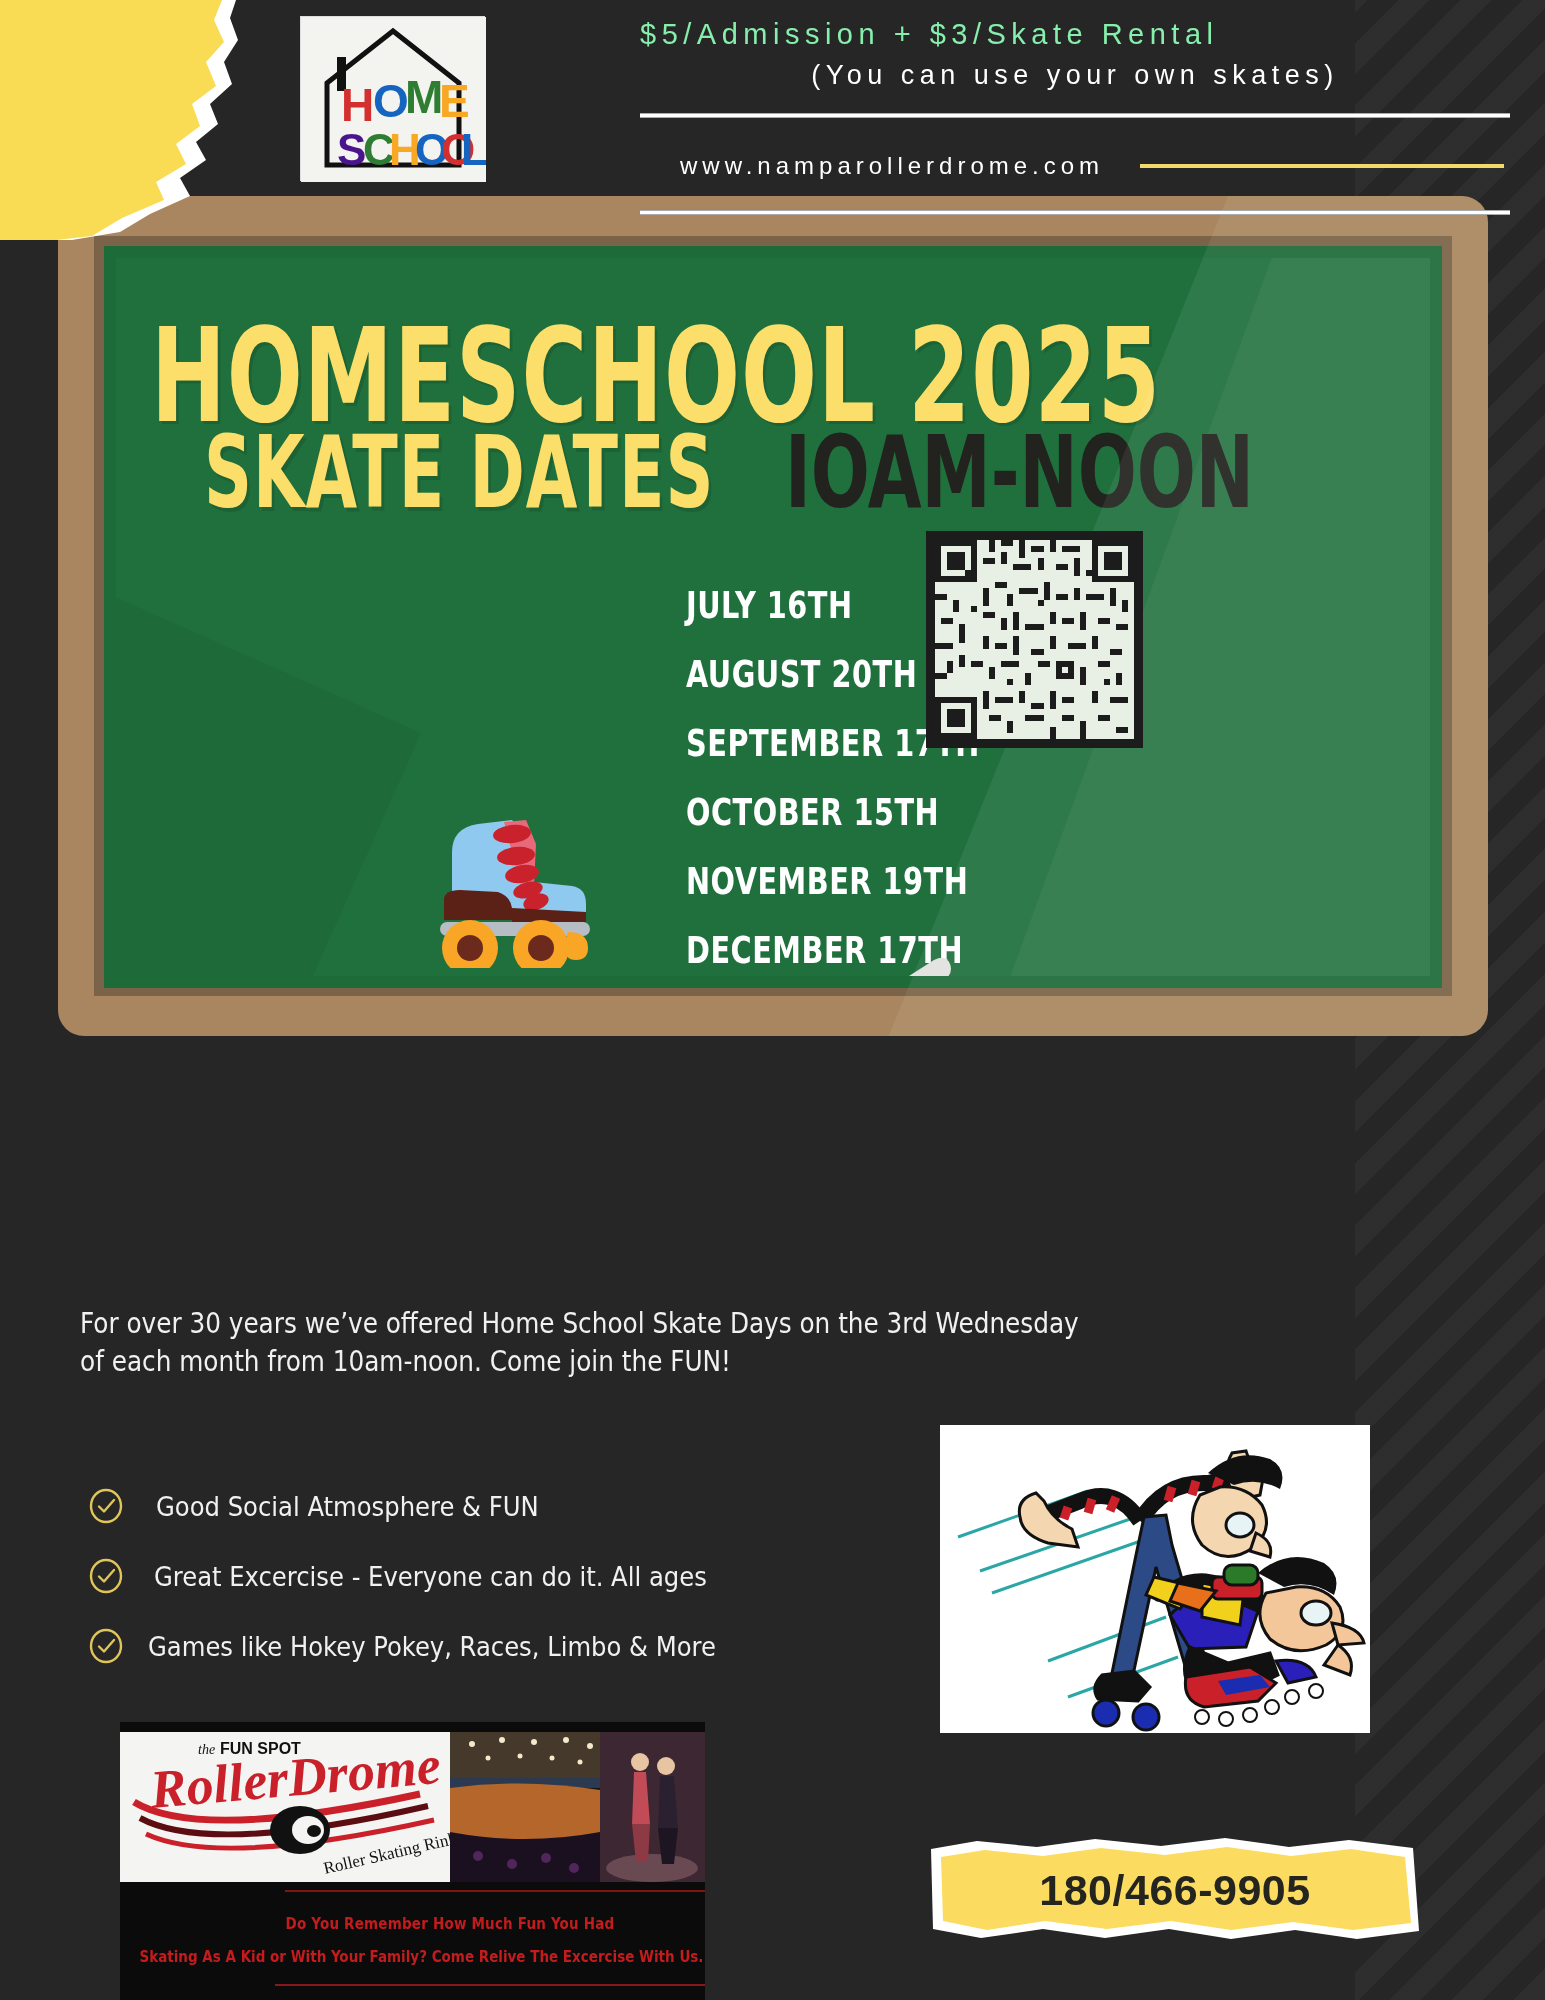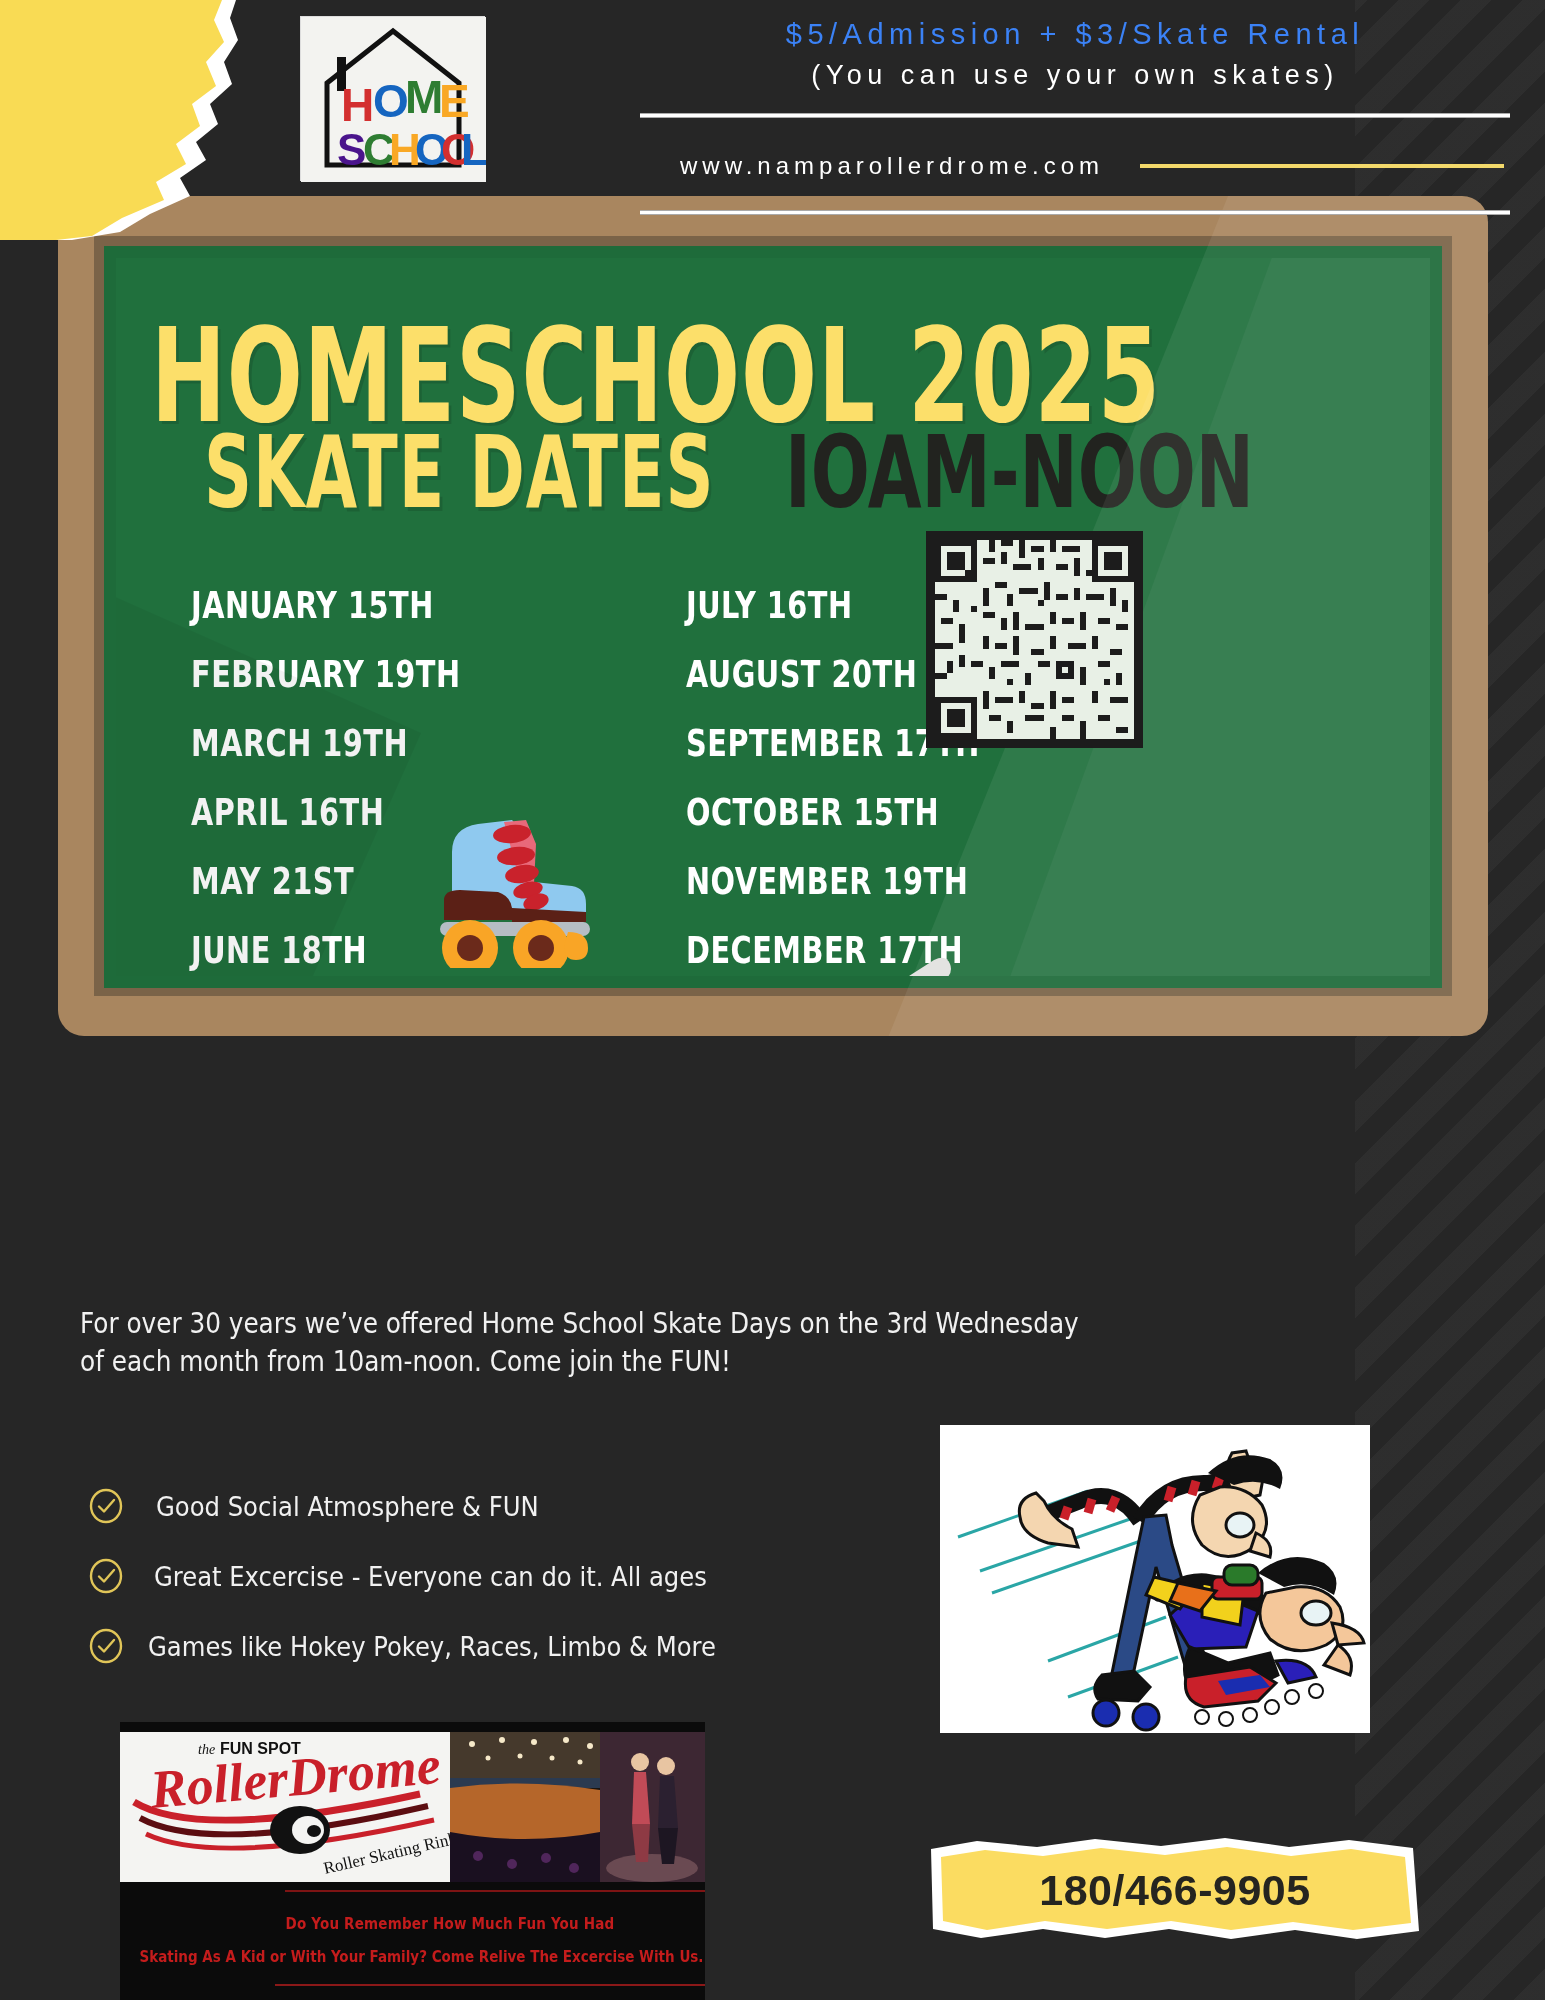--- a/index.html
+++ b/index.html
@@ -33,21 +33,21 @@
   .hs-logo{
     position:absolute; left:300px; top:16px; width:185px; height:165px;
     background:#f2f2ef; border:1px solid #ddd;
   }
   .hs-logo svg{ display:block; }
 
   .header-right{
     position:absolute; left:640px; top:18px; width:870px;
   }
   .price-line{
-    font-size:29px; letter-spacing:5.5px; color:#3b82f6; text-align:center;
+    font-size:29px; letter-spacing:5.5px; color:#86efac; text-align:left;
     font-weight:400; white-space:nowrap;
   }
   .sub-line{
     font-size:27px; letter-spacing:5.5px; color:#ffffff; text-align:center;
     margin-top:9px; white-space:nowrap;
   }
   .rule{
     height:5px; background:#ffffff; border-top:1px solid #aaa; border-bottom:1px solid #aaa;
     margin-top:22px;
   }
@@ -249,28 +249,20 @@
     <div class="board-inner">
       <div class="board-face">
 
         <div class="title-main">HOMESCHOOL 2025</div>
 
         <div class="title-row2">
           <span class="title-sub">SKATE DATES</span>
           <span class="title-time">IOAM-NOON</span>
         </div>
 
-        <div class="dates-col dates-left">
-          <div class="date-item">JANUARY 15TH</div>
-          <div class="date-item">FEBRUARY 19TH</div>
-          <div class="date-item">MARCH 19TH</div>
-          <div class="date-item">APRIL 16TH</div>
-          <div class="date-item">MAY 21ST</div>
-          <div class="date-item">JUNE 18TH</div>
-        </div>
 
         <div class="dates-col dates-right">
           <div class="date-item">JULY 16TH</div>
           <div class="date-item">AUGUST 20TH</div>
           <div class="date-item">SEPTEMBER 17TH</div>
           <div class="date-item">OCTOBER 15TH</div>
           <div class="date-item">NOVEMBER 19TH</div>
           <div class="date-item">DECEMBER 17TH</div>
         </div>
 

